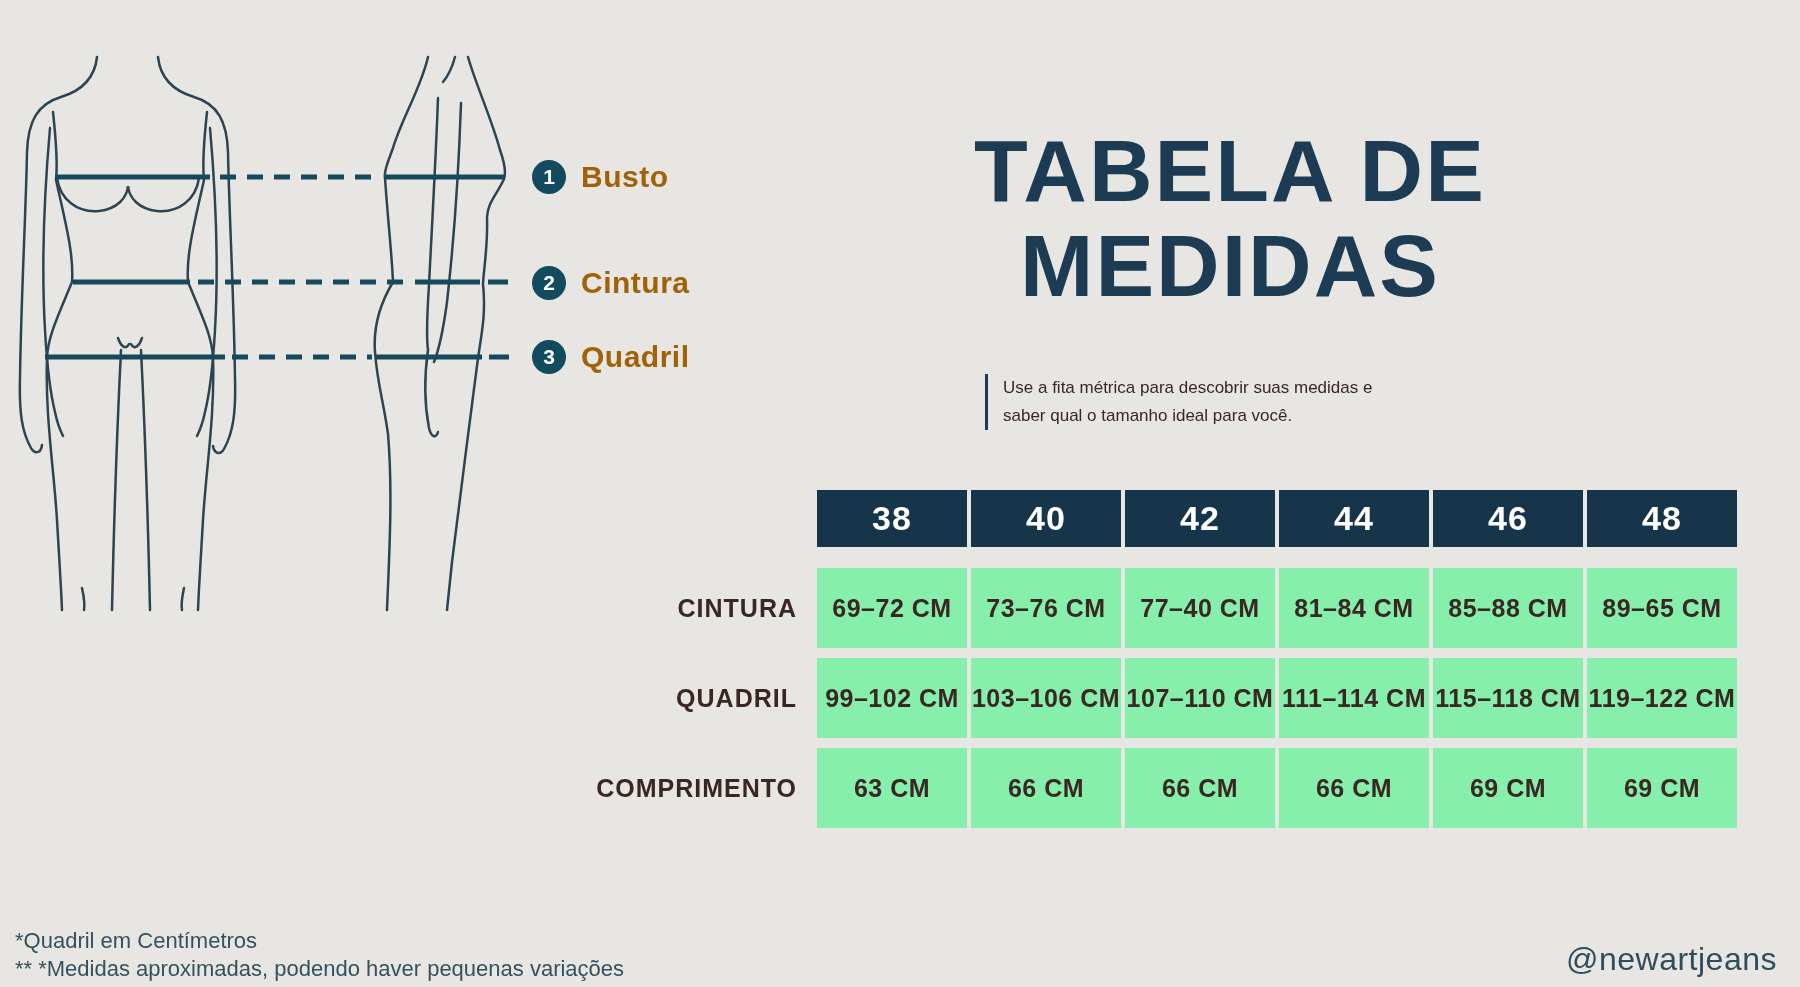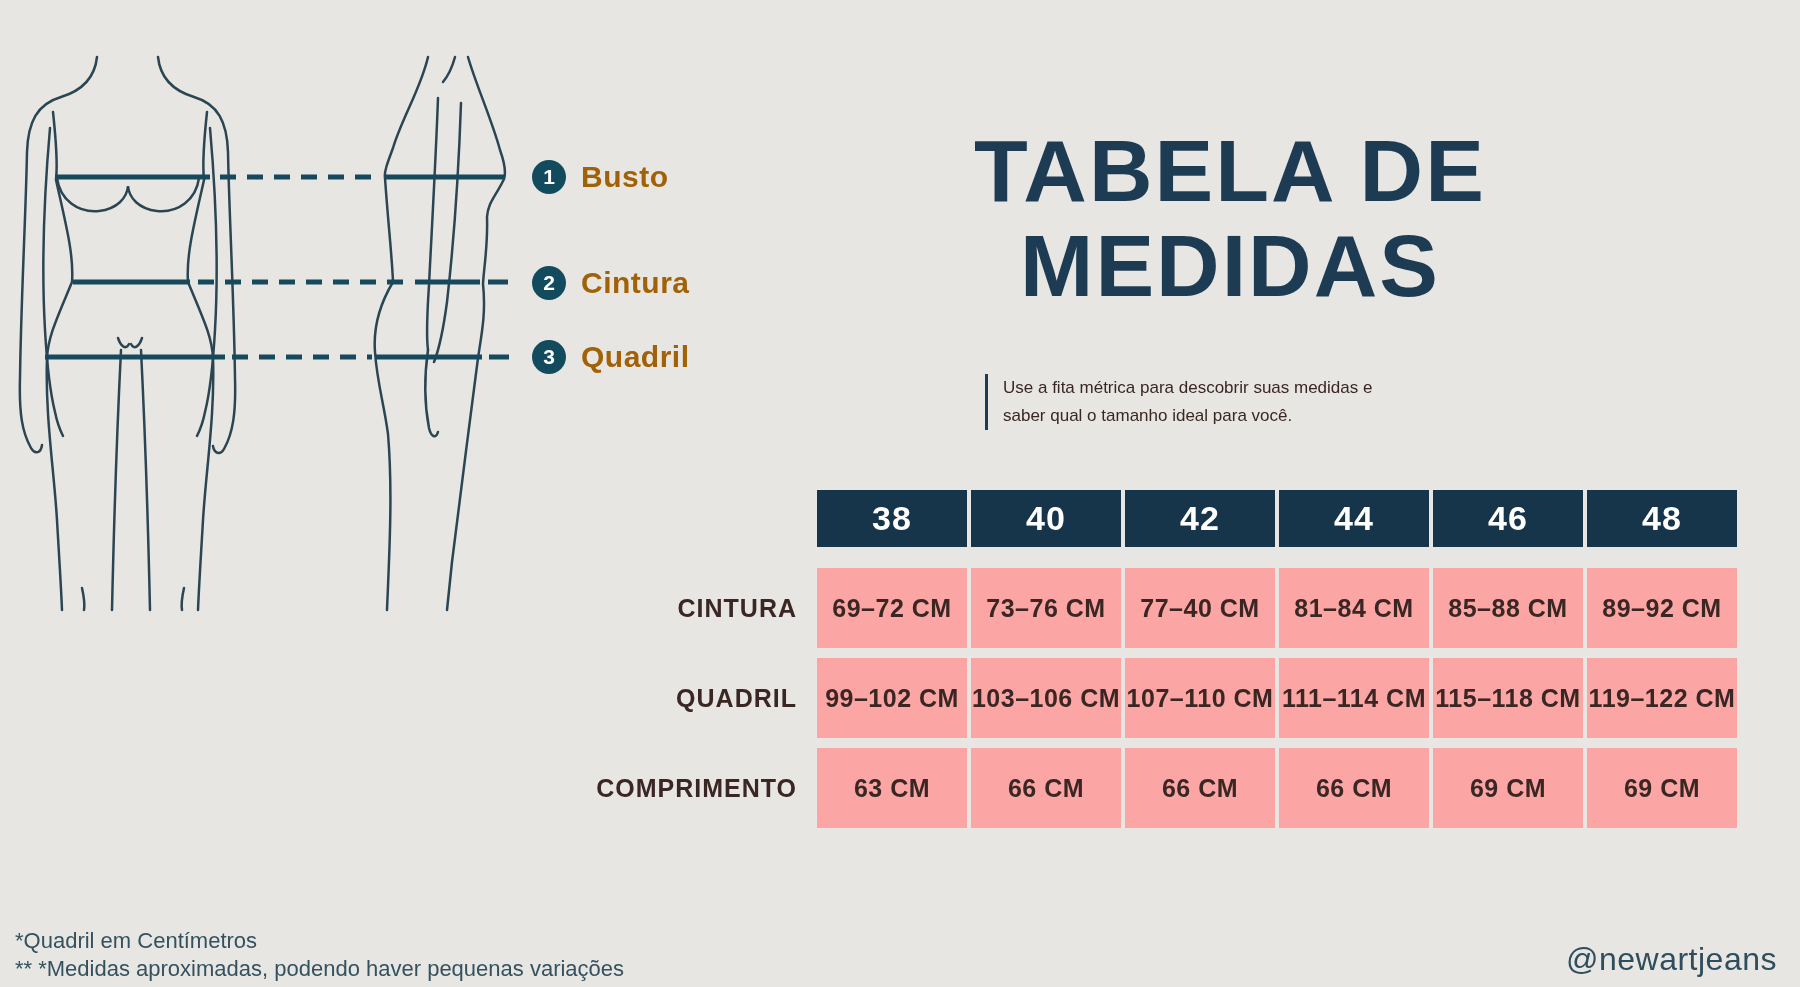--- a/index.html
+++ b/index.html
@@ -43,21 +43,21 @@
     background:#16344a; color:#ffffff;
     display:flex; align-items:center; justify-content:center;
     font-size:34px; font-weight:bold; letter-spacing:1px;
   }
   .row-label {
     display:flex; align-items:center; justify-content:flex-end;
     padding-right:16px; font-size:25px; font-weight:bold;
     letter-spacing:1px; color:#3a2723; white-space:nowrap;
   }
   .value-cell {
-    background:#fca5a5; color:#3a2723;
+    background:#86efac; color:#3a2723;
     display:flex; align-items:center; justify-content:center;
     font-size:25px; font-weight:bold; letter-spacing:0.5px;
     white-space:nowrap;
   }
   
   .footnotes { position:absolute; left:15px; top:927px; font-size:22px; line-height:28px; color:#33515f; }
   .handle { position:absolute; right:23px; top:941px; font-size:32px; color:#2e4d5d; letter-spacing:0.5px; }
 </style>
 </head>
 <body>
@@ -139,21 +139,21 @@
   <div class="size-cell">48</div>
 </div>
 
 <div class="table-body">
   <div class="row-label">CINTURA</div>
   <div class="value-cell">69–72 CM</div>
   <div class="value-cell">73–76 CM</div>
   <div class="value-cell">77–40 CM</div>
   <div class="value-cell">81–84 CM</div>
   <div class="value-cell">85–88 CM</div>
-  <div class="value-cell">89–92 CM</div>
+  <div class="value-cell">89–65 CM</div>
 
   <div class="row-label">QUADRIL</div>
   <div class="value-cell">99–102 CM</div>
   <div class="value-cell">103–106 CM</div>
   <div class="value-cell">107–110 CM</div>
   <div class="value-cell">111–114 CM</div>
   <div class="value-cell">115–118 CM</div>
   <div class="value-cell">119–122 CM</div>
 
   <div class="row-label">COMPRIMENTO</div>

